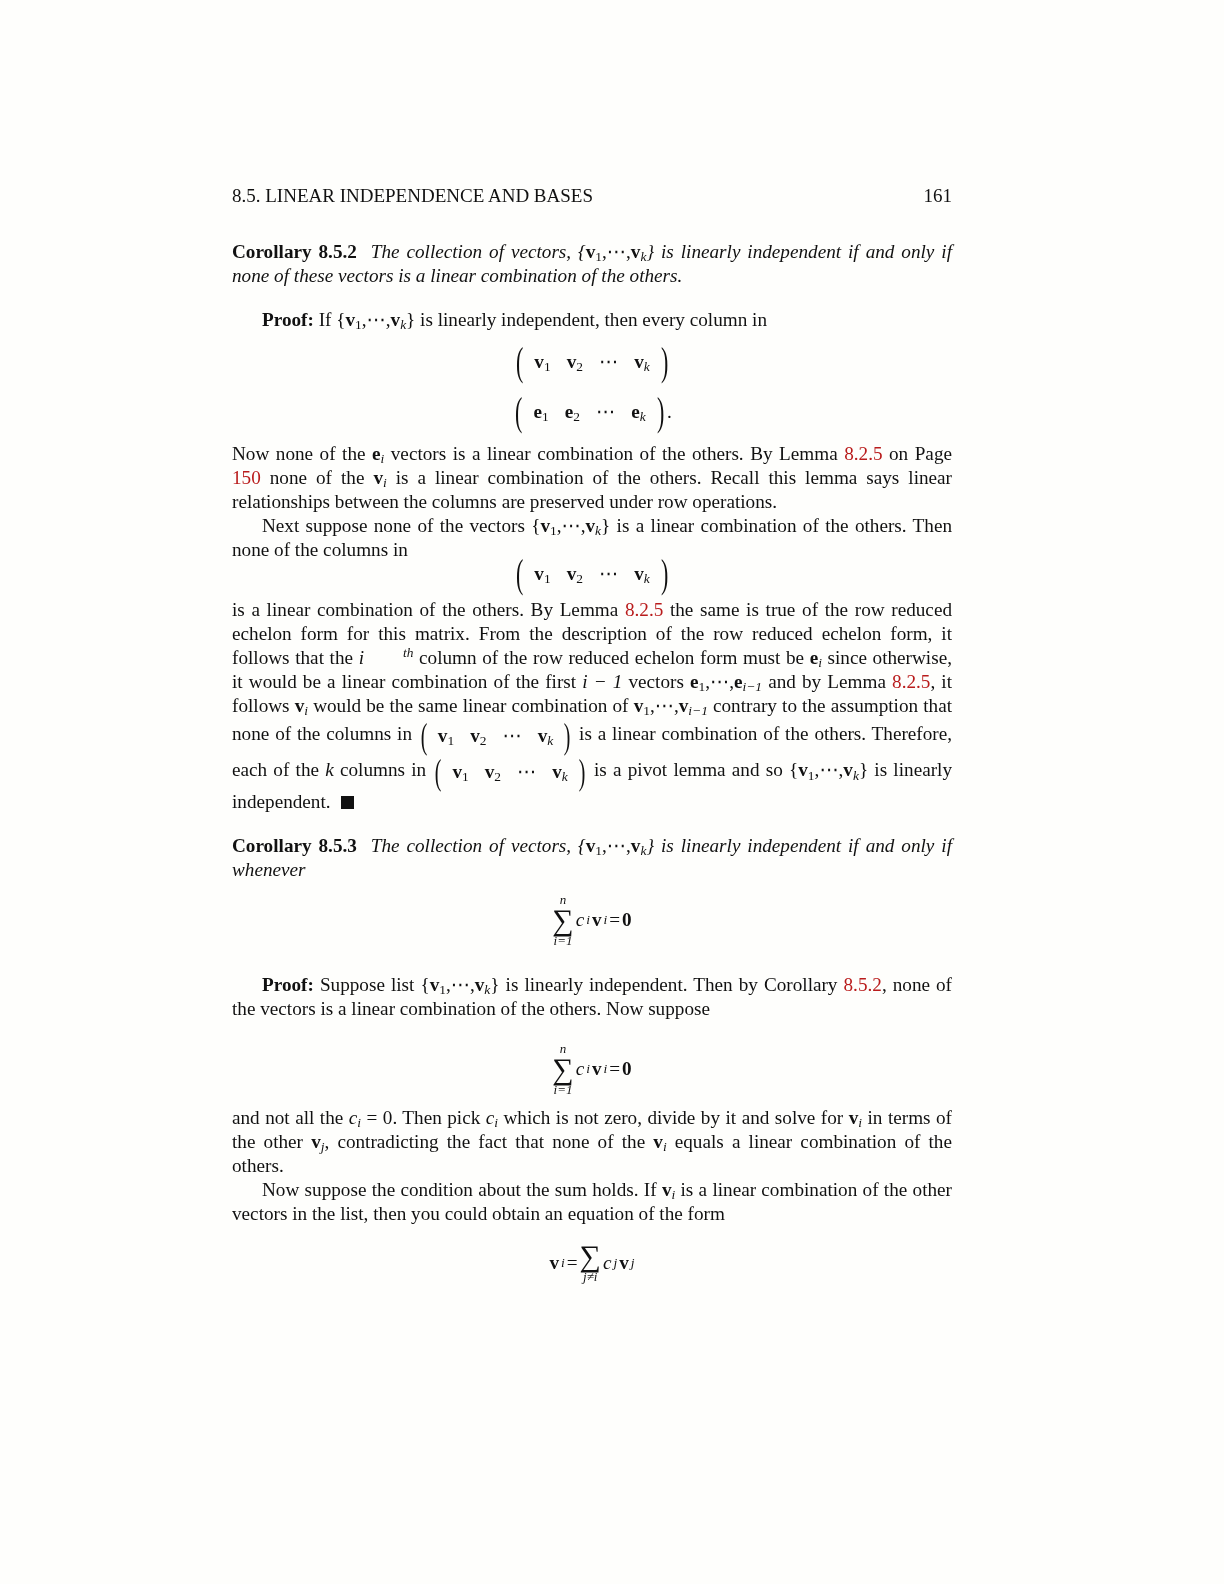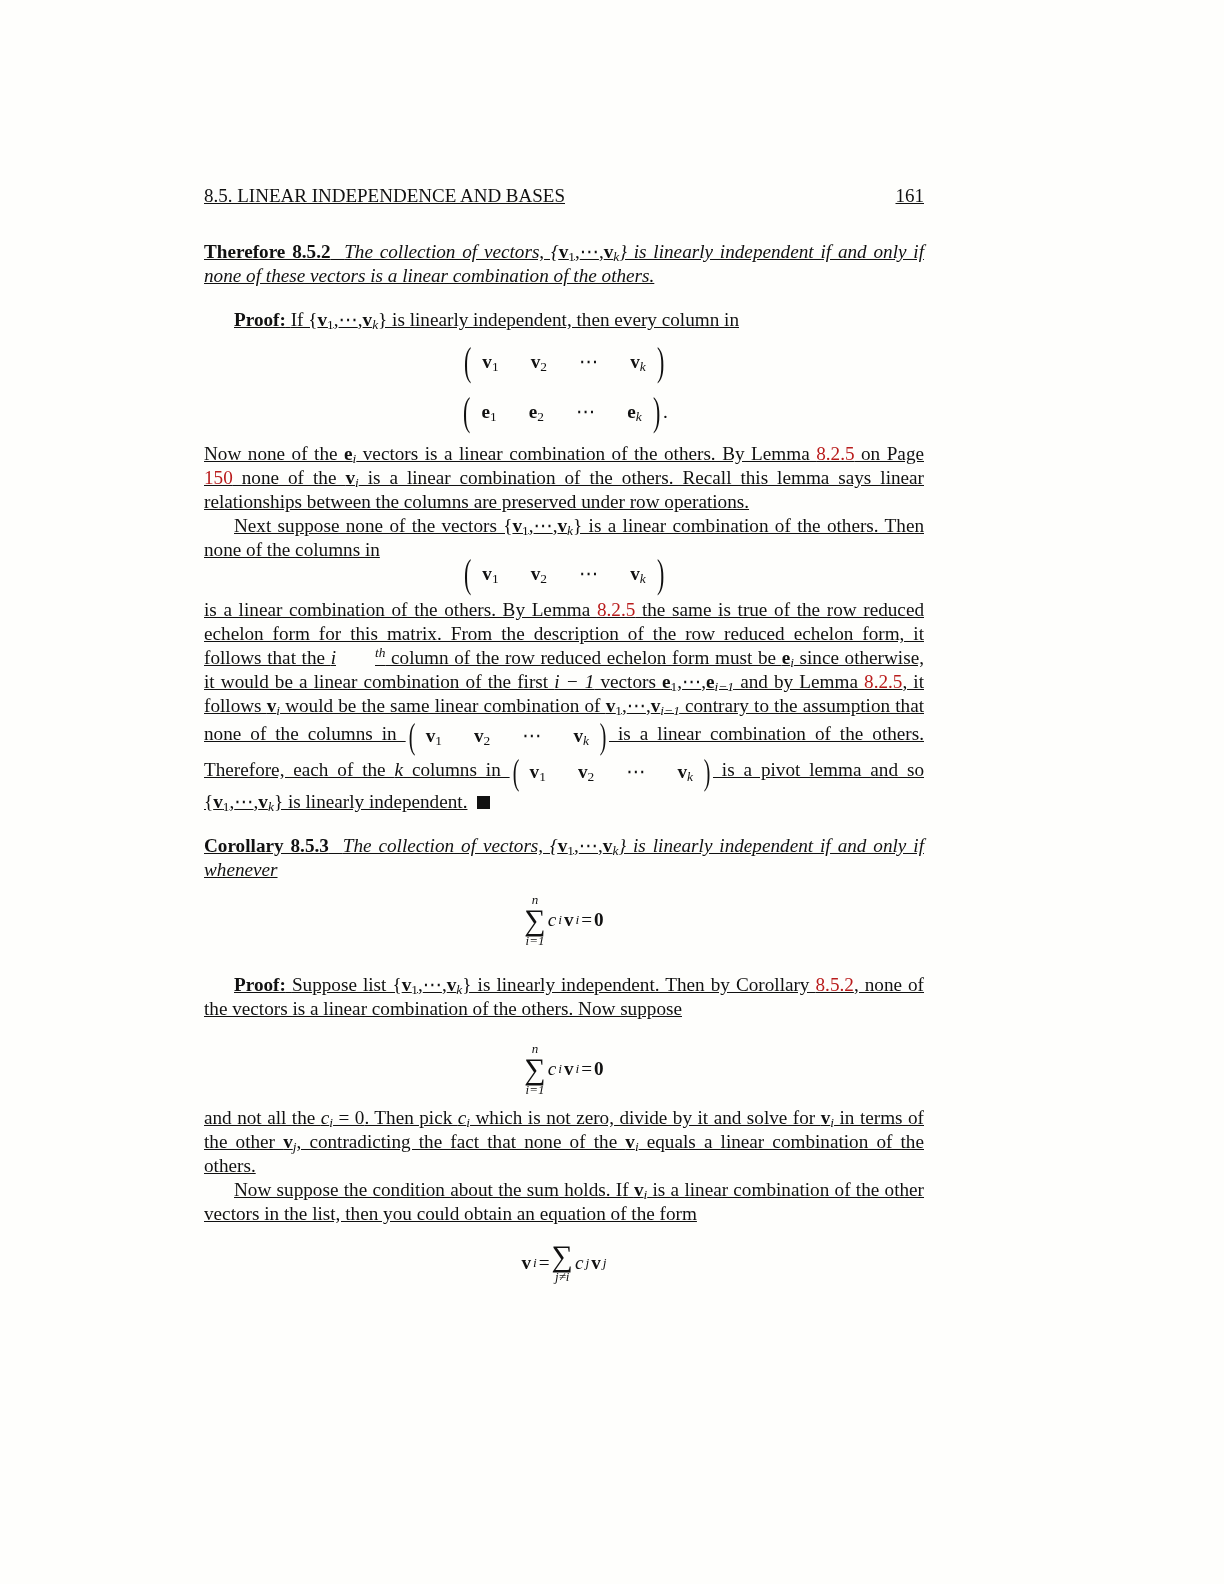--- a/index.html
+++ b/index.html
@@ -6,25 +6,24 @@
   body {
     width: 1224px; height: 1584px;
     background: #fefefc;
     font-family: "Liberation Serif", "DejaVu Serif", serif;
     color: #111;
     position: relative;
     overflow: hidden;
   }
   .page {
     position: absolute;
-    left: 204px; top: 184px;
+    left: 232px; top: 184px;
     width: 720px;
     font-size: 19.2px;
     line-height: 24px;
-    text-decoration: underline;
   }
   .running-head {
     display: flex; justify-content: space-between;
     font-size: 19px;
     height: 24px;
     margin-bottom: 32px;
   }
   .running-head .title { letter-spacing: 0px; }
   p { margin: 0; text-align: justify; }
   .indent { text-indent: 30px; }
@@ -41,21 +40,21 @@
     margin: 10px 0;
   }
   .matrix {
     display: inline-flex; align-items: center;
   }
   .paren {
     font-size: 40px; line-height: 40px; font-weight: 200;
     transform: scaleX(0.55);
     display: inline-block;
   }
-  .matrix .cells { display: inline-flex; gap: 32px; padding: 0 8px; align-items: baseline; }
+  .matrix .cells { display: inline-flex; gap: 16px; padding: 0 8px; align-items: baseline; }
   .inline-matrix { vertical-align: middle; }
   .inline-matrix .paren { font-size: 36px; line-height: 36px; }
   .sum {
     display: inline-flex; align-items: center; gap: 2px;
   }
   .sum-op {
     display: inline-flex; flex-direction: column; align-items: center;
     line-height: 1;
   }
   .sum-op .lim { font-size: 13px; font-style: italic; }
@@ -70,21 +69,21 @@
 <body>
 
 <div class="page">
 
   <div class="running-head">
     <span class="title">8.5. LINEAR INDEPENDENCE AND BASES</span>
     <span>161</span>
   </div>
 
   <p class="corollary">
-    <span class="label-bold">Therefore 8.5.2</span>&nbsp;
+    <span class="label-bold">Corollary 8.5.2</span>&nbsp;
     <span class="ital">The collection of vectors, {</span><span class="bv">v</span><sub>1</sub><span>,</span><span>⋯</span><span>,</span><span class="bv">v</span><sub class="mi">k</sub><span class="ital">} is linearly independent if and only if none of these vectors is a linear combination of the others.</span>
   </p>
 
   <div class="gap-md"></div>
 
   <p class="indent">
     <span class="label-bold">Proof:</span>
     <span>If {</span><span class="bv">v</span><sub>1</sub><span>,</span><span>⋯</span><span>,</span><span class="bv">v</span><sub class="mi">k</sub><span>} is linearly independent, then every column in</span>
   </p>
 

